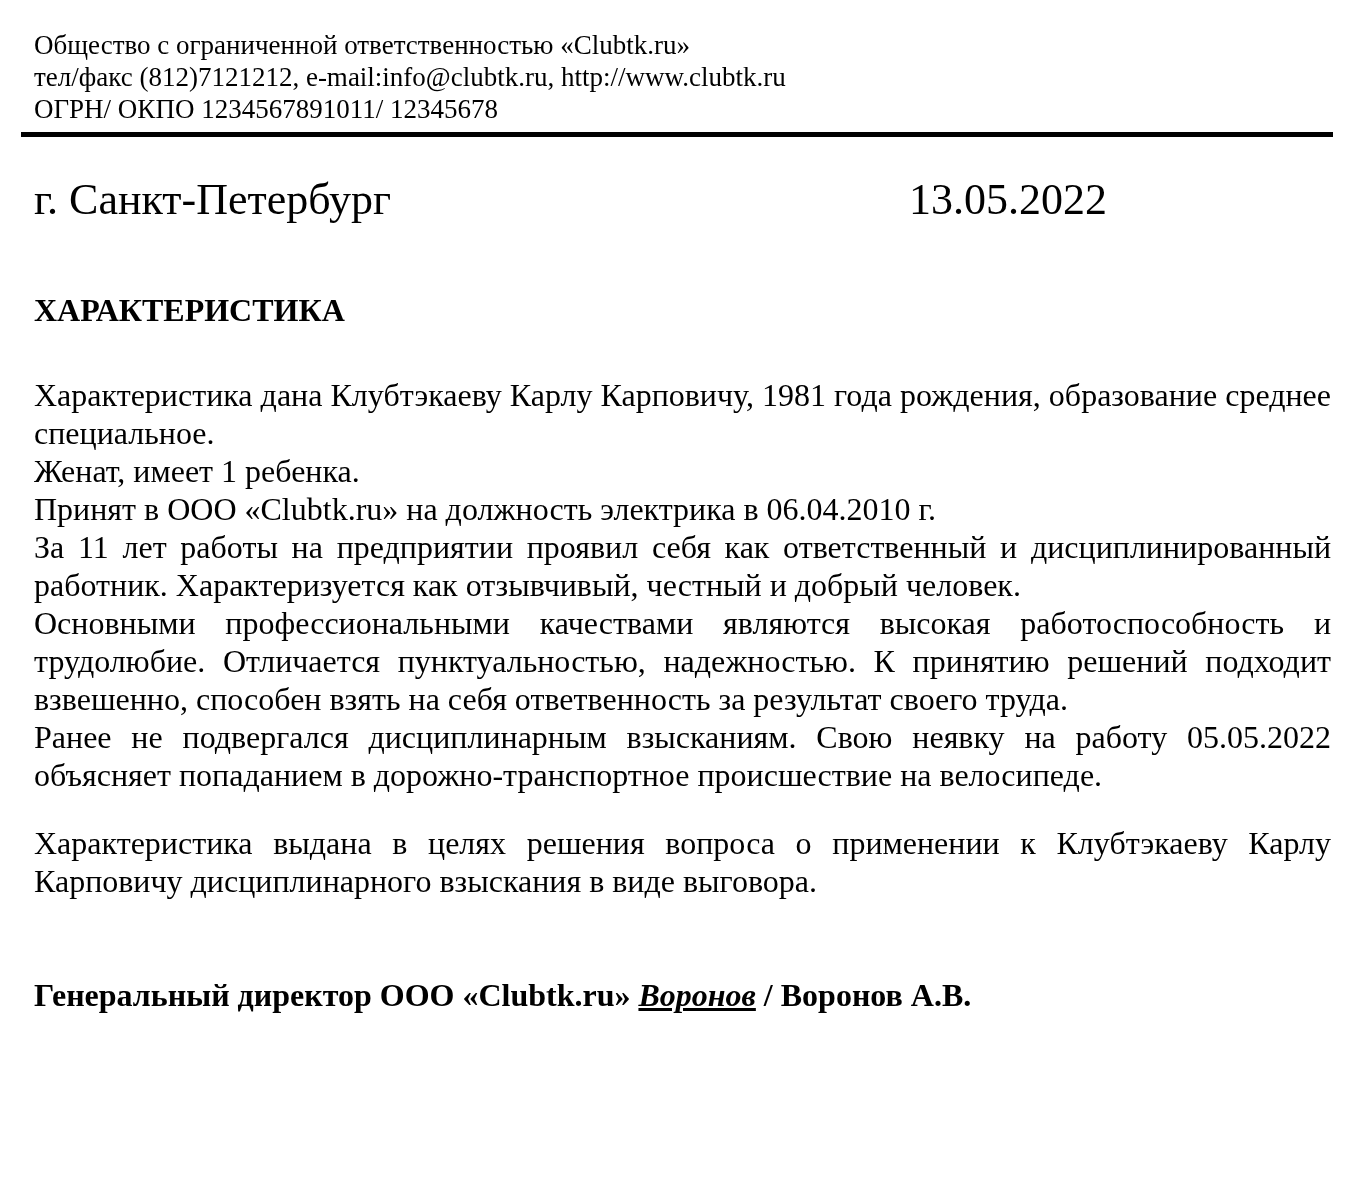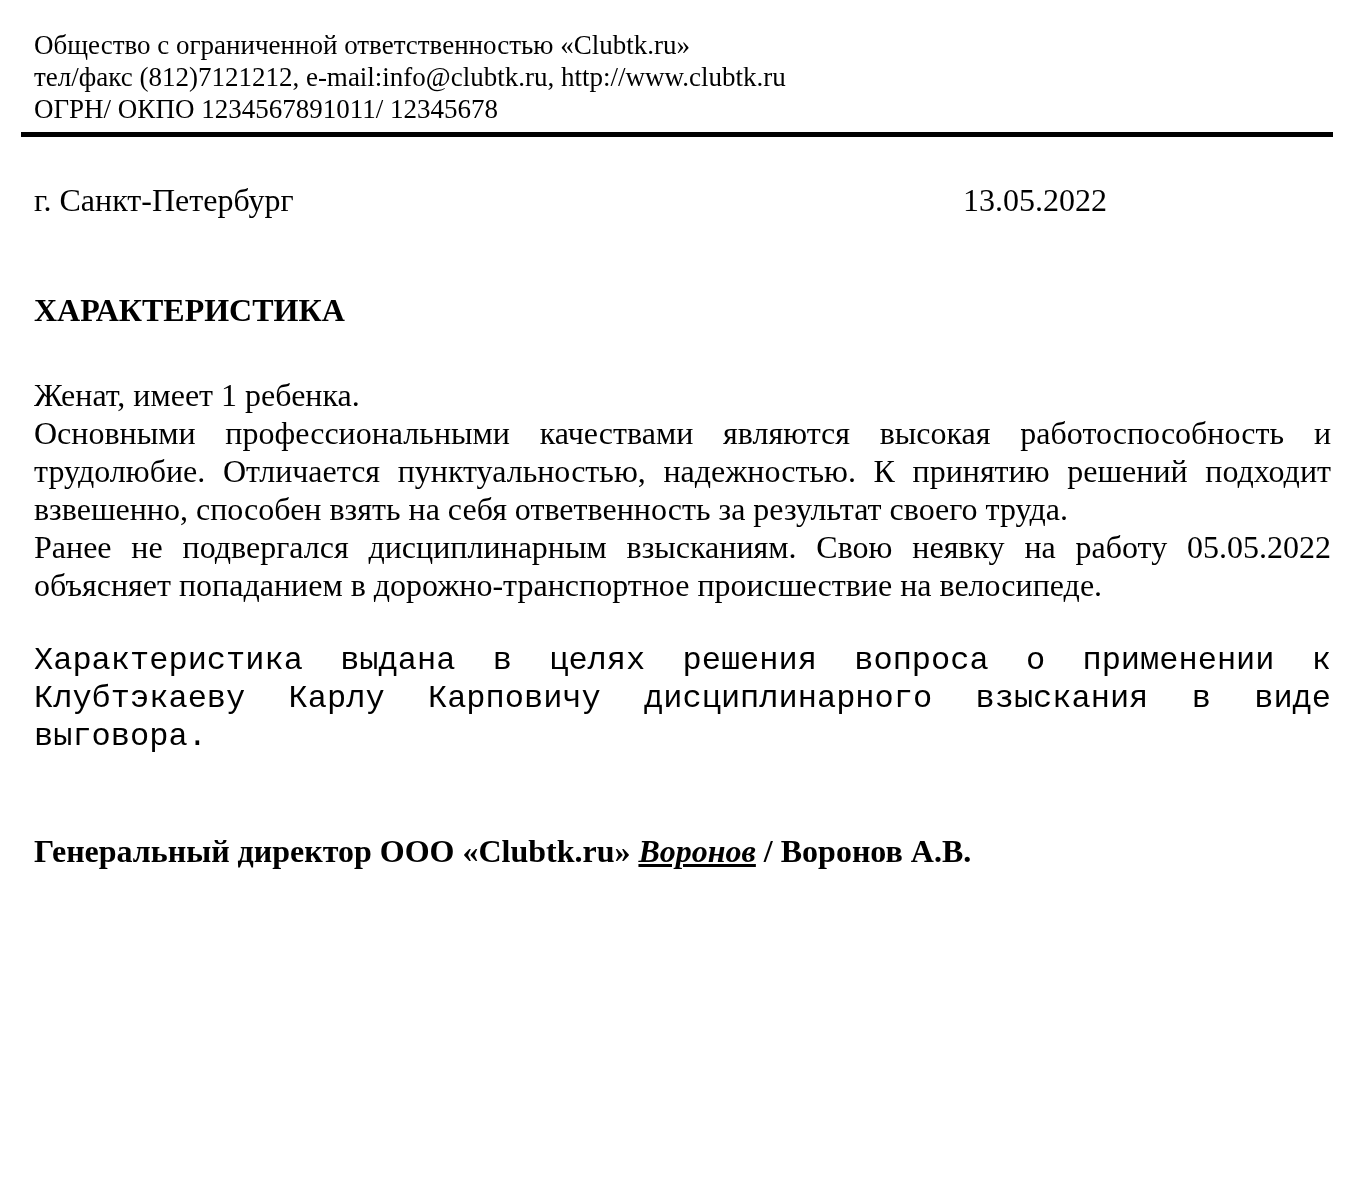--- a/index.html
+++ b/index.html
@@ -23,21 +23,21 @@
   .divider {
     height: 5px;
     background: #000000;
     margin: 7px 32px 0 21px;
   }
   .meta-row {
     display: flex;
     justify-content: space-between;
     align-items: baseline;
     margin: 44px 34px 0 34px;
-    font-size: 32px;
+    font-size: 44px;
     line-height: 38px;
   }
   .meta-date {
     margin-right: 224px;
   }
   .doc-title {
     margin: 72px 34px 0 34px;
     text-align: left;
     font-weight: bold;
     font-size: 32px;
@@ -47,22 +47,21 @@
     margin: 47px 34px 0 34px;
     font-size: 32px;
     line-height: 38px;
     text-align: justify;
   }
   .body-text p {
     margin: 0;
     padding: 0;
   }
   .body-text p.after-blank {
-    margin-top: 38px;
-    font-family: Liberation Mono, monospace;
+    margin-top: 30px;
   }
   .signature-row {
     margin: 76px 34px 0 34px;
     font-size: 32px;
     line-height: 38px;
     font-weight: bold;
   }
   .sig-script {
     font-style: italic;
     text-decoration: underline;
@@ -80,21 +79,24 @@
 <div class="divider"></div>
 
 <div class="meta-row">
   <span class="meta-city">г. Санкт-Петербург</span>
   <span class="meta-date">13.05.2022</span>
 </div>
 
 <div class="doc-title">ХАРАКТЕРИСТИКА</div>
 
 <div class="body-text">
+  <p>Характеристика дана Клубтэкаеву Карлу Карповичу, 1981 года рождения, образование среднее специальное.</p>
   <p>Женат, имеет 1 ребенка.</p>
+  <p>Принят в ООО «Clubtk.ru» на должность электрика в 06.04.2010 г.</p>
+  <p>За 11 лет работы на предприятии проявил себя как ответственный и дисциплинированный работник. Характеризуется как отзывчивый, честный и добрый человек.</p>
   <p>Основными профессиональными качествами являются высокая работоспособность и трудолюбие. Отличается пунктуальностью, надежностью. К принятию решений подходит взвешенно, способен взять на себя ответвенность за результат своего труда.</p>
   <p>Ранее не подвергался дисциплинарным взысканиям. Свою неявку на работу 05.05.2022 объясняет попаданием в дорожно-транспортное происшествие на велосипеде.</p>
   <p class="after-blank">Характеристика выдана в целях решения вопроса о применении к Клубтэкаеву Карлу Карповичу дисциплинарного взыскания в виде выговора.</p>
 </div>
 
 <div class="signature-row">
   <span>Генеральный директор ООО «Clubtk.ru»</span>
   <span class="sig-script">Воронов</span>
   <span>/</span>
   <span>Воронов А.В.</span>

